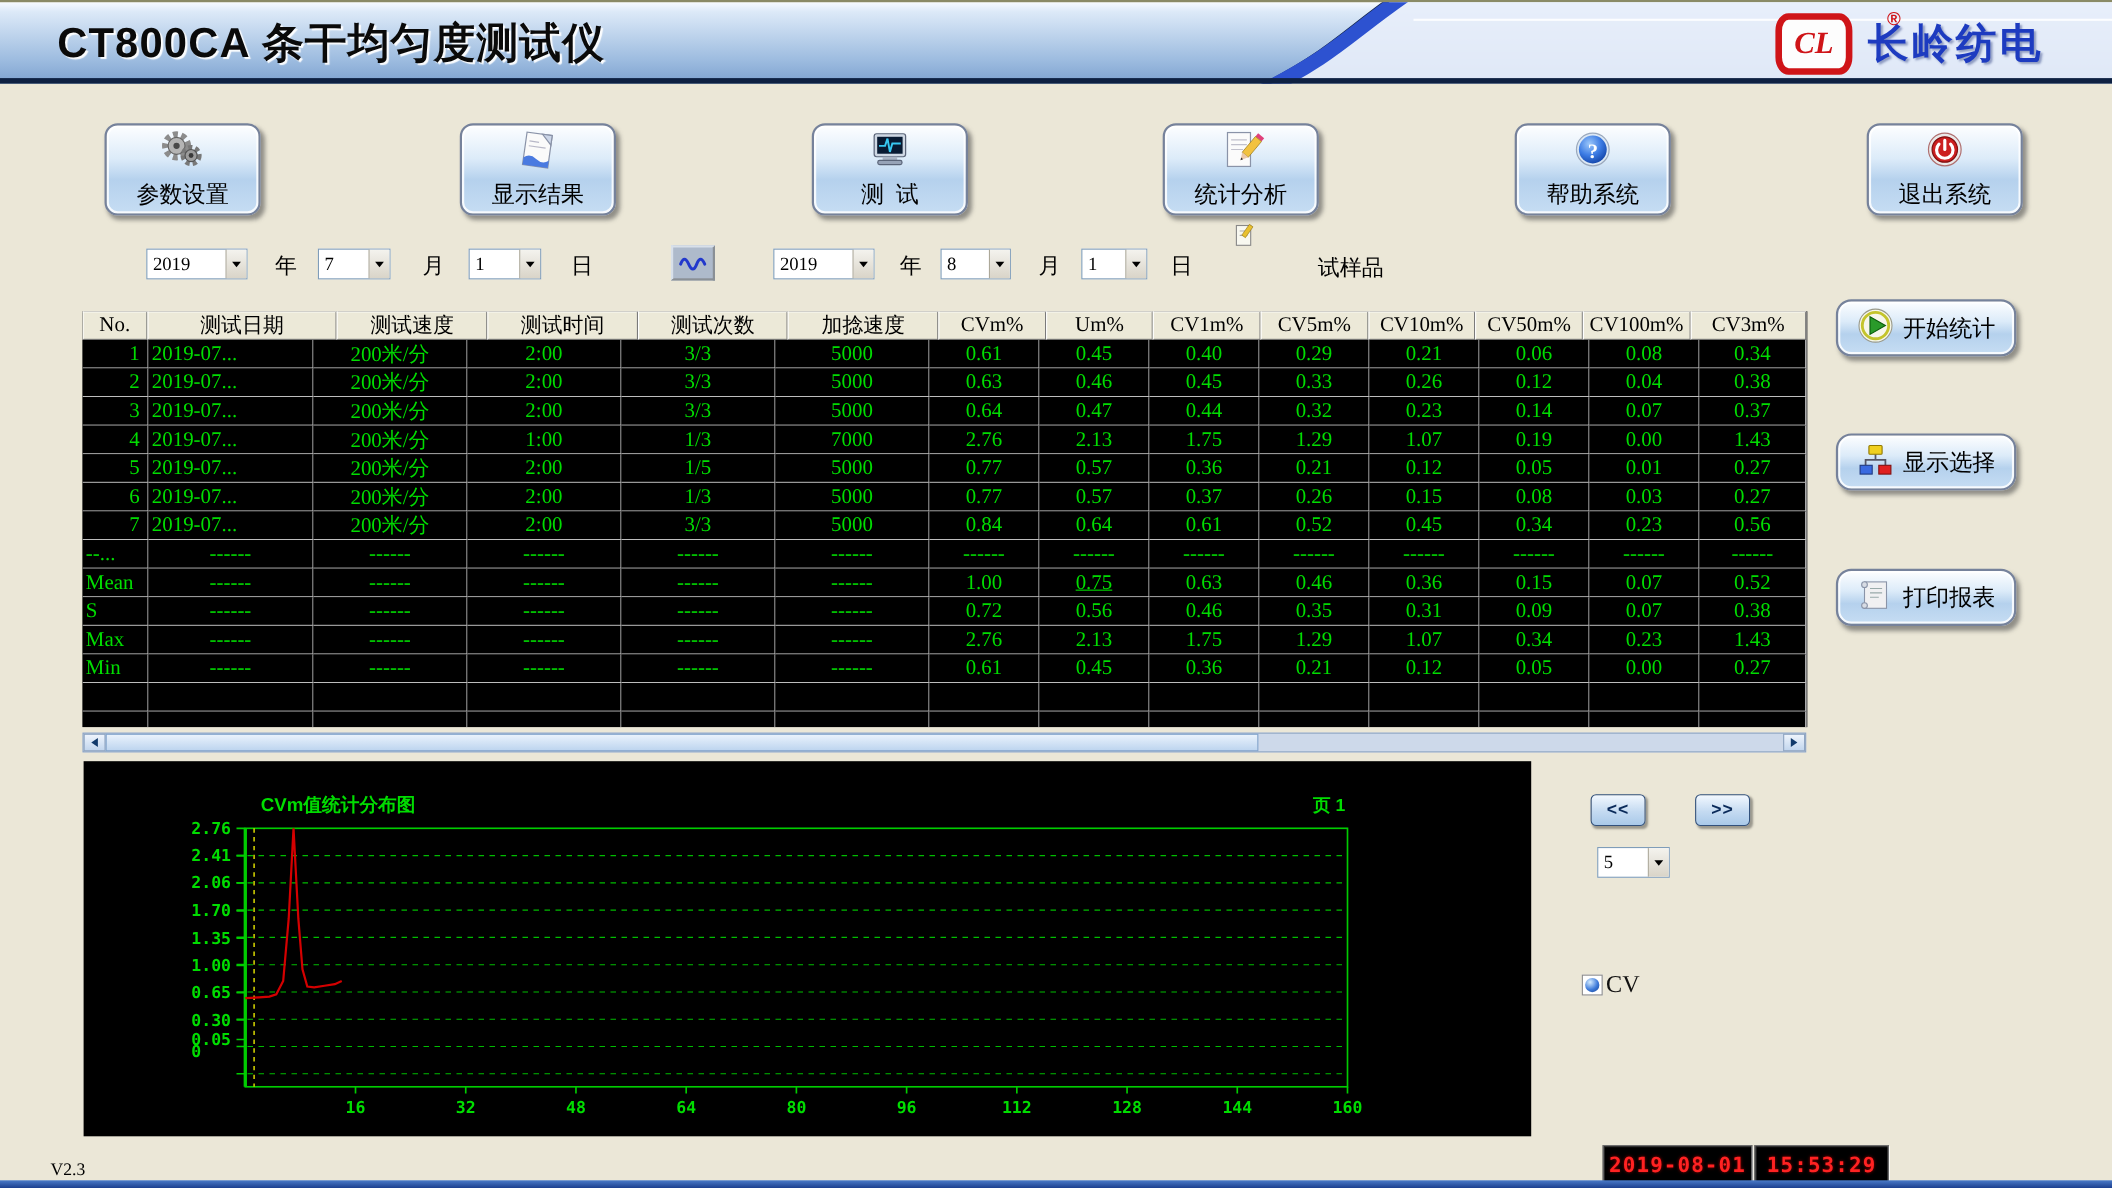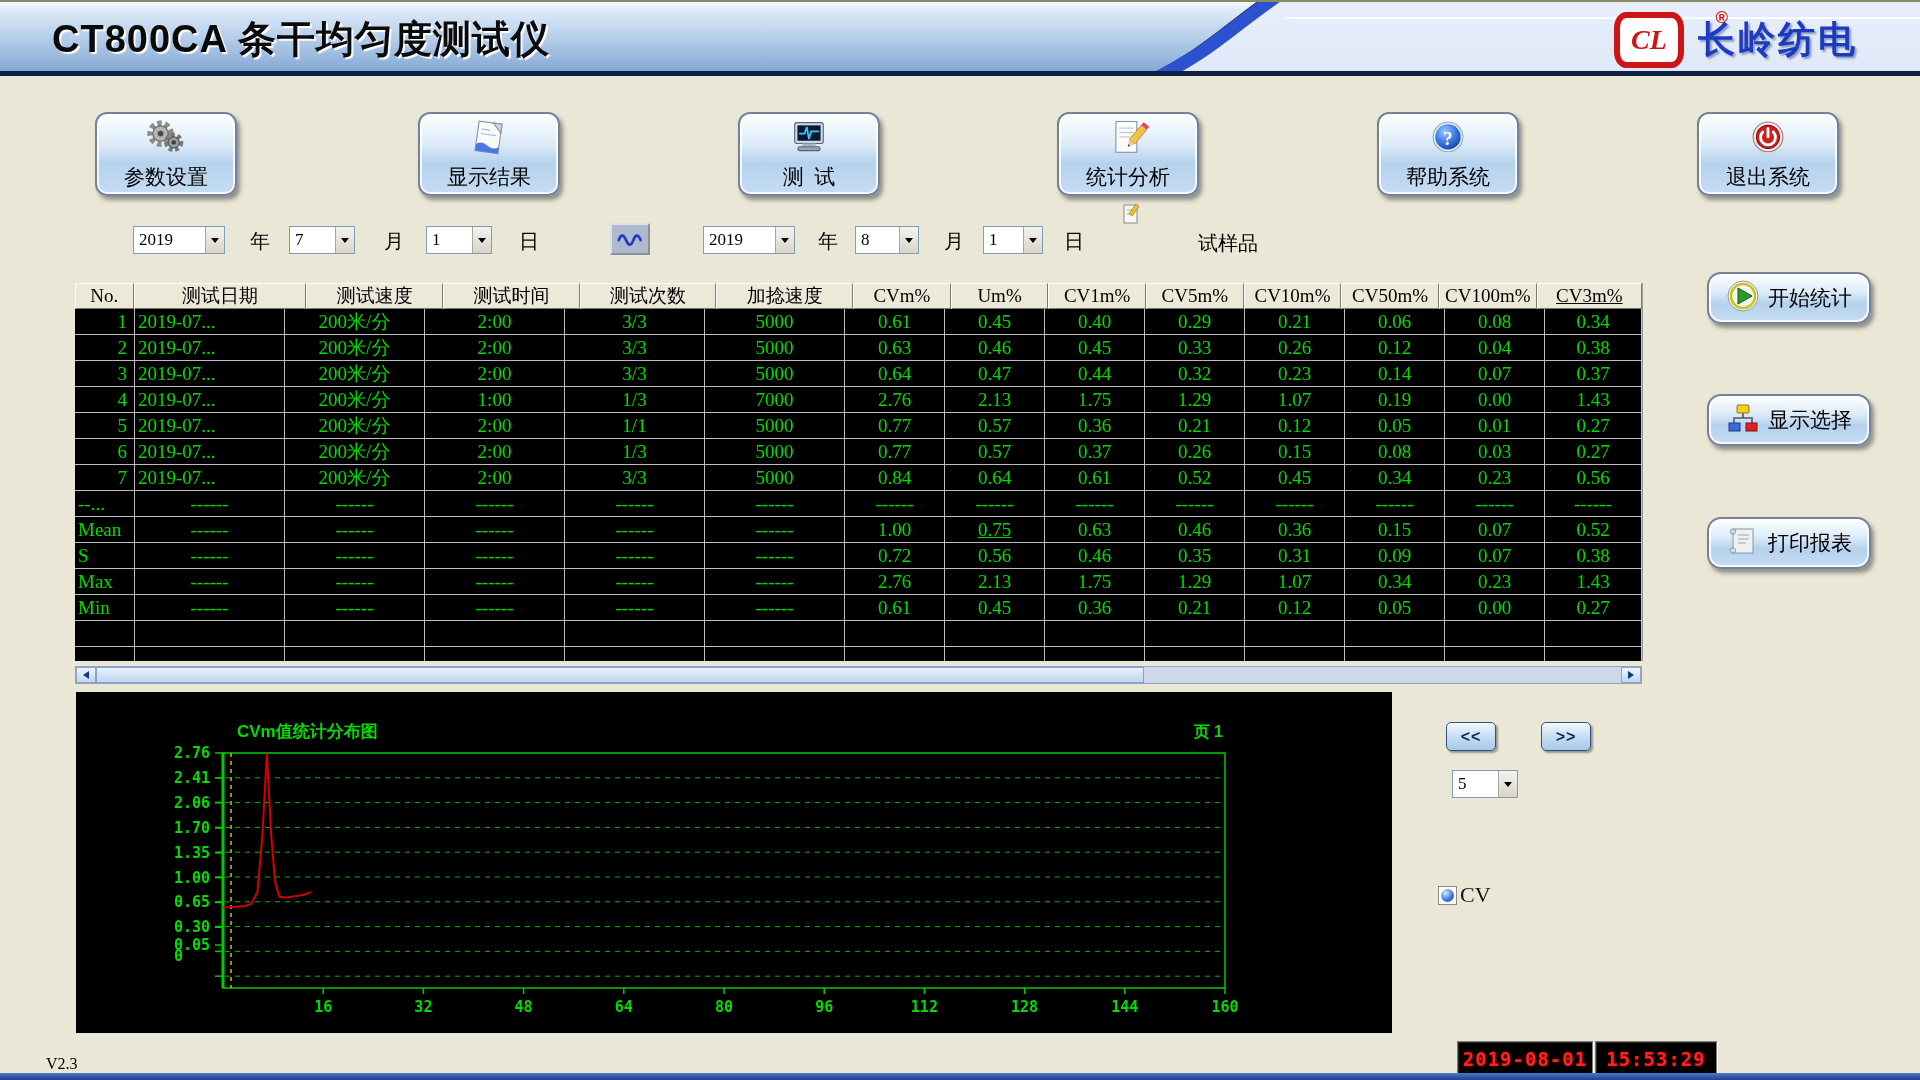--- a/index.html
+++ b/index.html
@@ -19,21 +19,21 @@
   #regmark{position:absolute;right:130px;top:-4px;color:#cf1418;font-size:17px;font-weight:bold;}
   #brand{font-size:37px;font-weight:bold;color:#1d3bc0;letter-spacing:3px;
     text-shadow:2px 2px 2px rgba(15,35,110,.4);}
 
   
   .tbtn{position:absolute;top:112px;width:138px;height:80px;border-radius:12px;
     background:linear-gradient(180deg,#fdfeff 0%,#dcebf9 38%,#b5d1ed 62%,#c6ddf3 100%);
     border:2px solid #76829b;box-shadow:3px 4px 4px rgba(70,70,70,.55),inset 0 0 0 2px rgba(255,255,255,.85);
     display:flex;flex-direction:column;align-items:center;justify-content:center;gap:1px;cursor:pointer;}
   .tbtn .lbl{font-size:21px;color:#000;font-family:"Liberation Serif",serif;white-space:pre;}
-  .sbtn{position:absolute;left:1707px;width:160px;height:48px;border-radius:14px;
+  .sbtn{position:absolute;left:1669px;width:160px;height:48px;border-radius:14px;
     background:linear-gradient(180deg,#fdfeff 0%,#dcebf9 38%,#b5d1ed 62%,#c6ddf3 100%);
     border:2px solid #76829b;box-shadow:3px 4px 4px rgba(70,70,70,.55),inset 0 0 0 2px rgba(255,255,255,.85);
     display:flex;align-items:center;justify-content:center;gap:8px;cursor:pointer;}
   .sbtn .lbl{font-size:21px;color:#000;font-family:"Liberation Serif",serif;}
   .smallbtn{position:absolute;width:48px;height:27px;border-radius:5px;
     background:linear-gradient(180deg,#f2f8ff,#c4daf1 55%,#a9c9e9);
     border:1px solid #32517c;color:#0a2a5a;font-weight:bold;font-size:16px;letter-spacing:1px;
     display:flex;align-items:center;justify-content:center;box-shadow:2px 2px 2px rgba(0,0,0,.35);cursor:pointer;}
 
   
@@ -249,21 +249,21 @@
         <div class="th" style="width: 140px;">测试时间</div>
         <div class="th" style="width: 140px;">测试次数</div>
         <div class="th" style="width: 140px;">加捻速度</div>
         <div class="th" style="width: 100px;">CVm%</div>
         <div class="th" style="width: 100px;">Um%</div>
         <div class="th" style="width: 100px;">CV1m%</div>
         <div class="th" style="width: 100px;">CV5m%</div>
         <div class="th" style="width: 100px;">CV10m%</div>
         <div class="th" style="width: 100px;">CV50m%</div>
         <div class="th" style="width: 100px;">CV100m%</div>
-        <div class="th" style="width: 108px; text-decoration: underline;">CV3m%</div>
+        <div class="th" style="width: 108px;">CV3m%</div>
       </div>
       <div class="trow">
         <div class="td ar" style="width: 60px;">1</div>
         <div class="td al" style="width: 150px;">2019-07...</div>
         <div class="td" style="width: 140px;">200米/分</div>
         <div class="td" style="width: 140px;">2:00</div>
         <div class="td" style="width: 140px;">3/3</div>
         <div class="td" style="width: 140px;">5000</div>
         <div class="td" style="width: 100px;">0.61</div>
         <div class="td" style="width: 100px;">0.45</div>
@@ -320,21 +320,21 @@
         <div class="td" style="width: 100px;">1.07</div>
         <div class="td" style="width: 100px;">0.19</div>
         <div class="td" style="width: 100px;">0.00</div>
         <div class="td" style="width: 97px;">1.43</div>
       </div>
       <div class="trow">
         <div class="td ar" style="width: 60px;">5</div>
         <div class="td al" style="width: 150px;">2019-07...</div>
         <div class="td" style="width: 140px;">200米/分</div>
         <div class="td" style="width: 140px;">2:00</div>
-        <div class="td" style="width: 140px;">1/1</div>
+        <div class="td" style="width: 140px;">1/5</div>
         <div class="td" style="width: 140px;">5000</div>
         <div class="td" style="width: 100px;">0.77</div>
         <div class="td" style="width: 100px;">0.57</div>
         <div class="td" style="width: 100px;">0.36</div>
         <div class="td" style="width: 100px;">0.21</div>
         <div class="td" style="width: 100px;">0.12</div>
         <div class="td" style="width: 100px;">0.05</div>
         <div class="td" style="width: 100px;">0.01</div>
         <div class="td" style="width: 97px;">0.27</div>
       </div>

